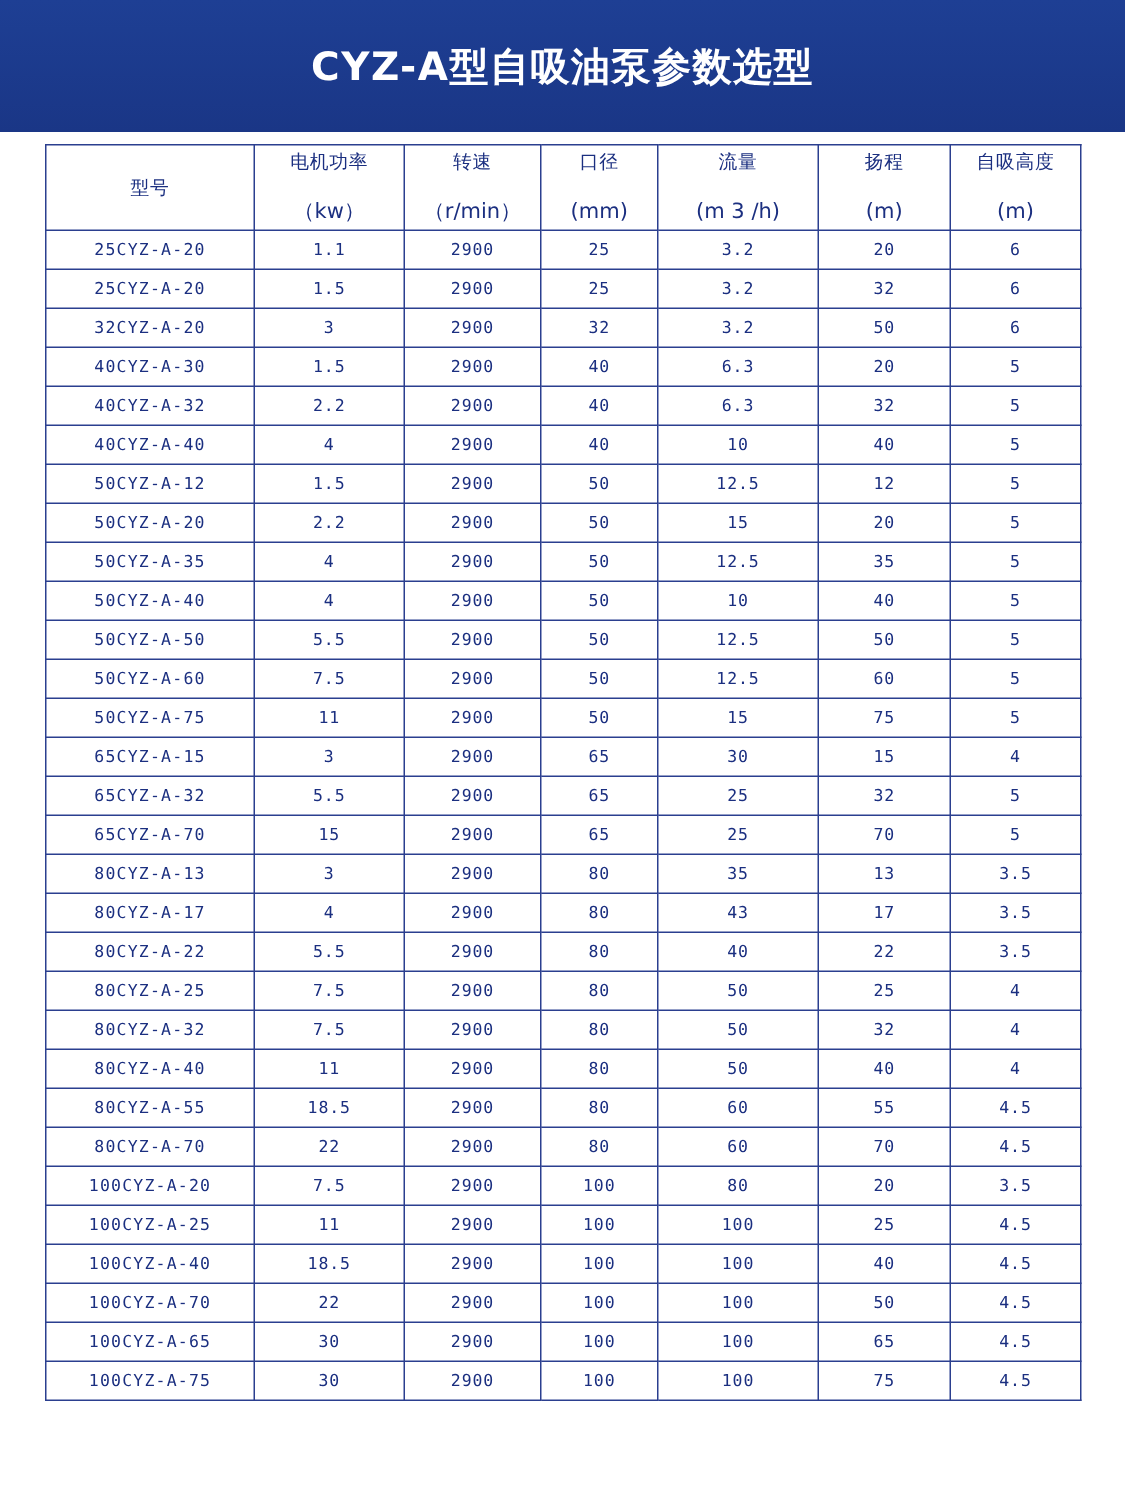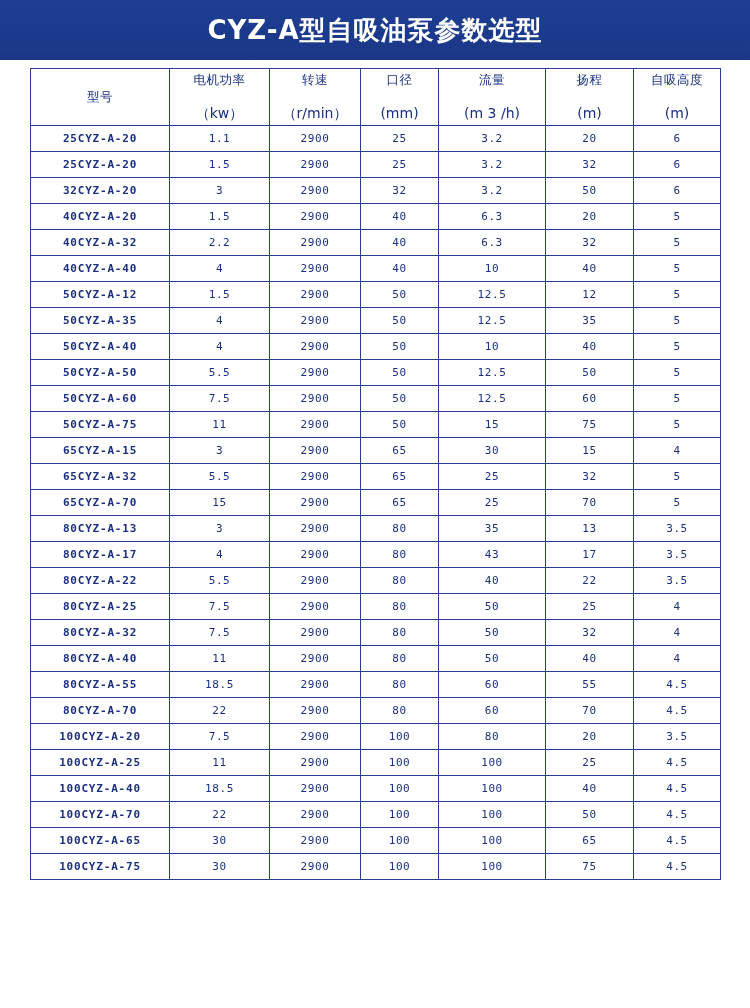--- a/index.html
+++ b/index.html
@@ -12,21 +12,21 @@
     font-family: "Liberation Sans", sans-serif;
     color: #1a1a6e;
   }
   .page {
     width: 750px;
     min-height: 1008px;
     position: relative;
     box-sizing: border-box;
   }
   .title-bar {
-    height: 60px;
+    height: 88px;
     background: #1b3a8c;
     background: linear-gradient(180deg, #1e3f94 0%, #1a3686 100%);
     display: flex;
     align-items: center;
     justify-content: center;
   }
   .title-bar .title {
     color: #ffffff;
     font-size: 26px;
     font-weight: bold;
@@ -70,21 +70,20 @@
   }
   table.spec tbody td {
     height: 25px;
     font-size: 11px;
     letter-spacing: 0.6px;
     padding: 0 1px;
   }
   table.spec tbody td.model {
     letter-spacing: 0.8px;
     font-size: 11px;
-    font-weight: bold;
   }
   col.c0 { width: 139px; }
   col.c1 { width: 100px; }
   col.c2 { width: 91px; }
   col.c3 { width: 78px; }
   col.c4 { width: 107px; }
   col.c5 { width: 88px; }
   col.c6 { width: 87px; }
 </style>
 </head>
@@ -160,21 +159,21 @@
           <tr>
             <td class="model">32CYZ-A-20</td>
             <td>3</td>
             <td>2900</td>
             <td>32</td>
             <td>3.2</td>
             <td>50</td>
             <td>6</td>
           </tr>
           <tr>
-            <td class="model">40CYZ-A-20</td>
+            <td class="model">40CYZ-A-30</td>
             <td>1.5</td>
             <td>2900</td>
             <td>40</td>
             <td>6.3</td>
             <td>20</td>
             <td>5</td>
           </tr>
           <tr>
             <td class="model">40CYZ-A-32</td>
             <td>2.2</td>
@@ -193,20 +192,29 @@
             <td>40</td>
             <td>5</td>
           </tr>
           <tr>
             <td class="model">50CYZ-A-12</td>
             <td>1.5</td>
             <td>2900</td>
             <td>50</td>
             <td>12.5</td>
             <td>12</td>
+            <td>5</td>
+          </tr>
+          <tr>
+            <td class="model">50CYZ-A-20</td>
+            <td>2.2</td>
+            <td>2900</td>
+            <td>50</td>
+            <td>15</td>
+            <td>20</td>
             <td>5</td>
           </tr>
           <tr>
             <td class="model">50CYZ-A-35</td>
             <td>4</td>
             <td>2900</td>
             <td>50</td>
             <td>12.5</td>
             <td>35</td>
             <td>5</td>

